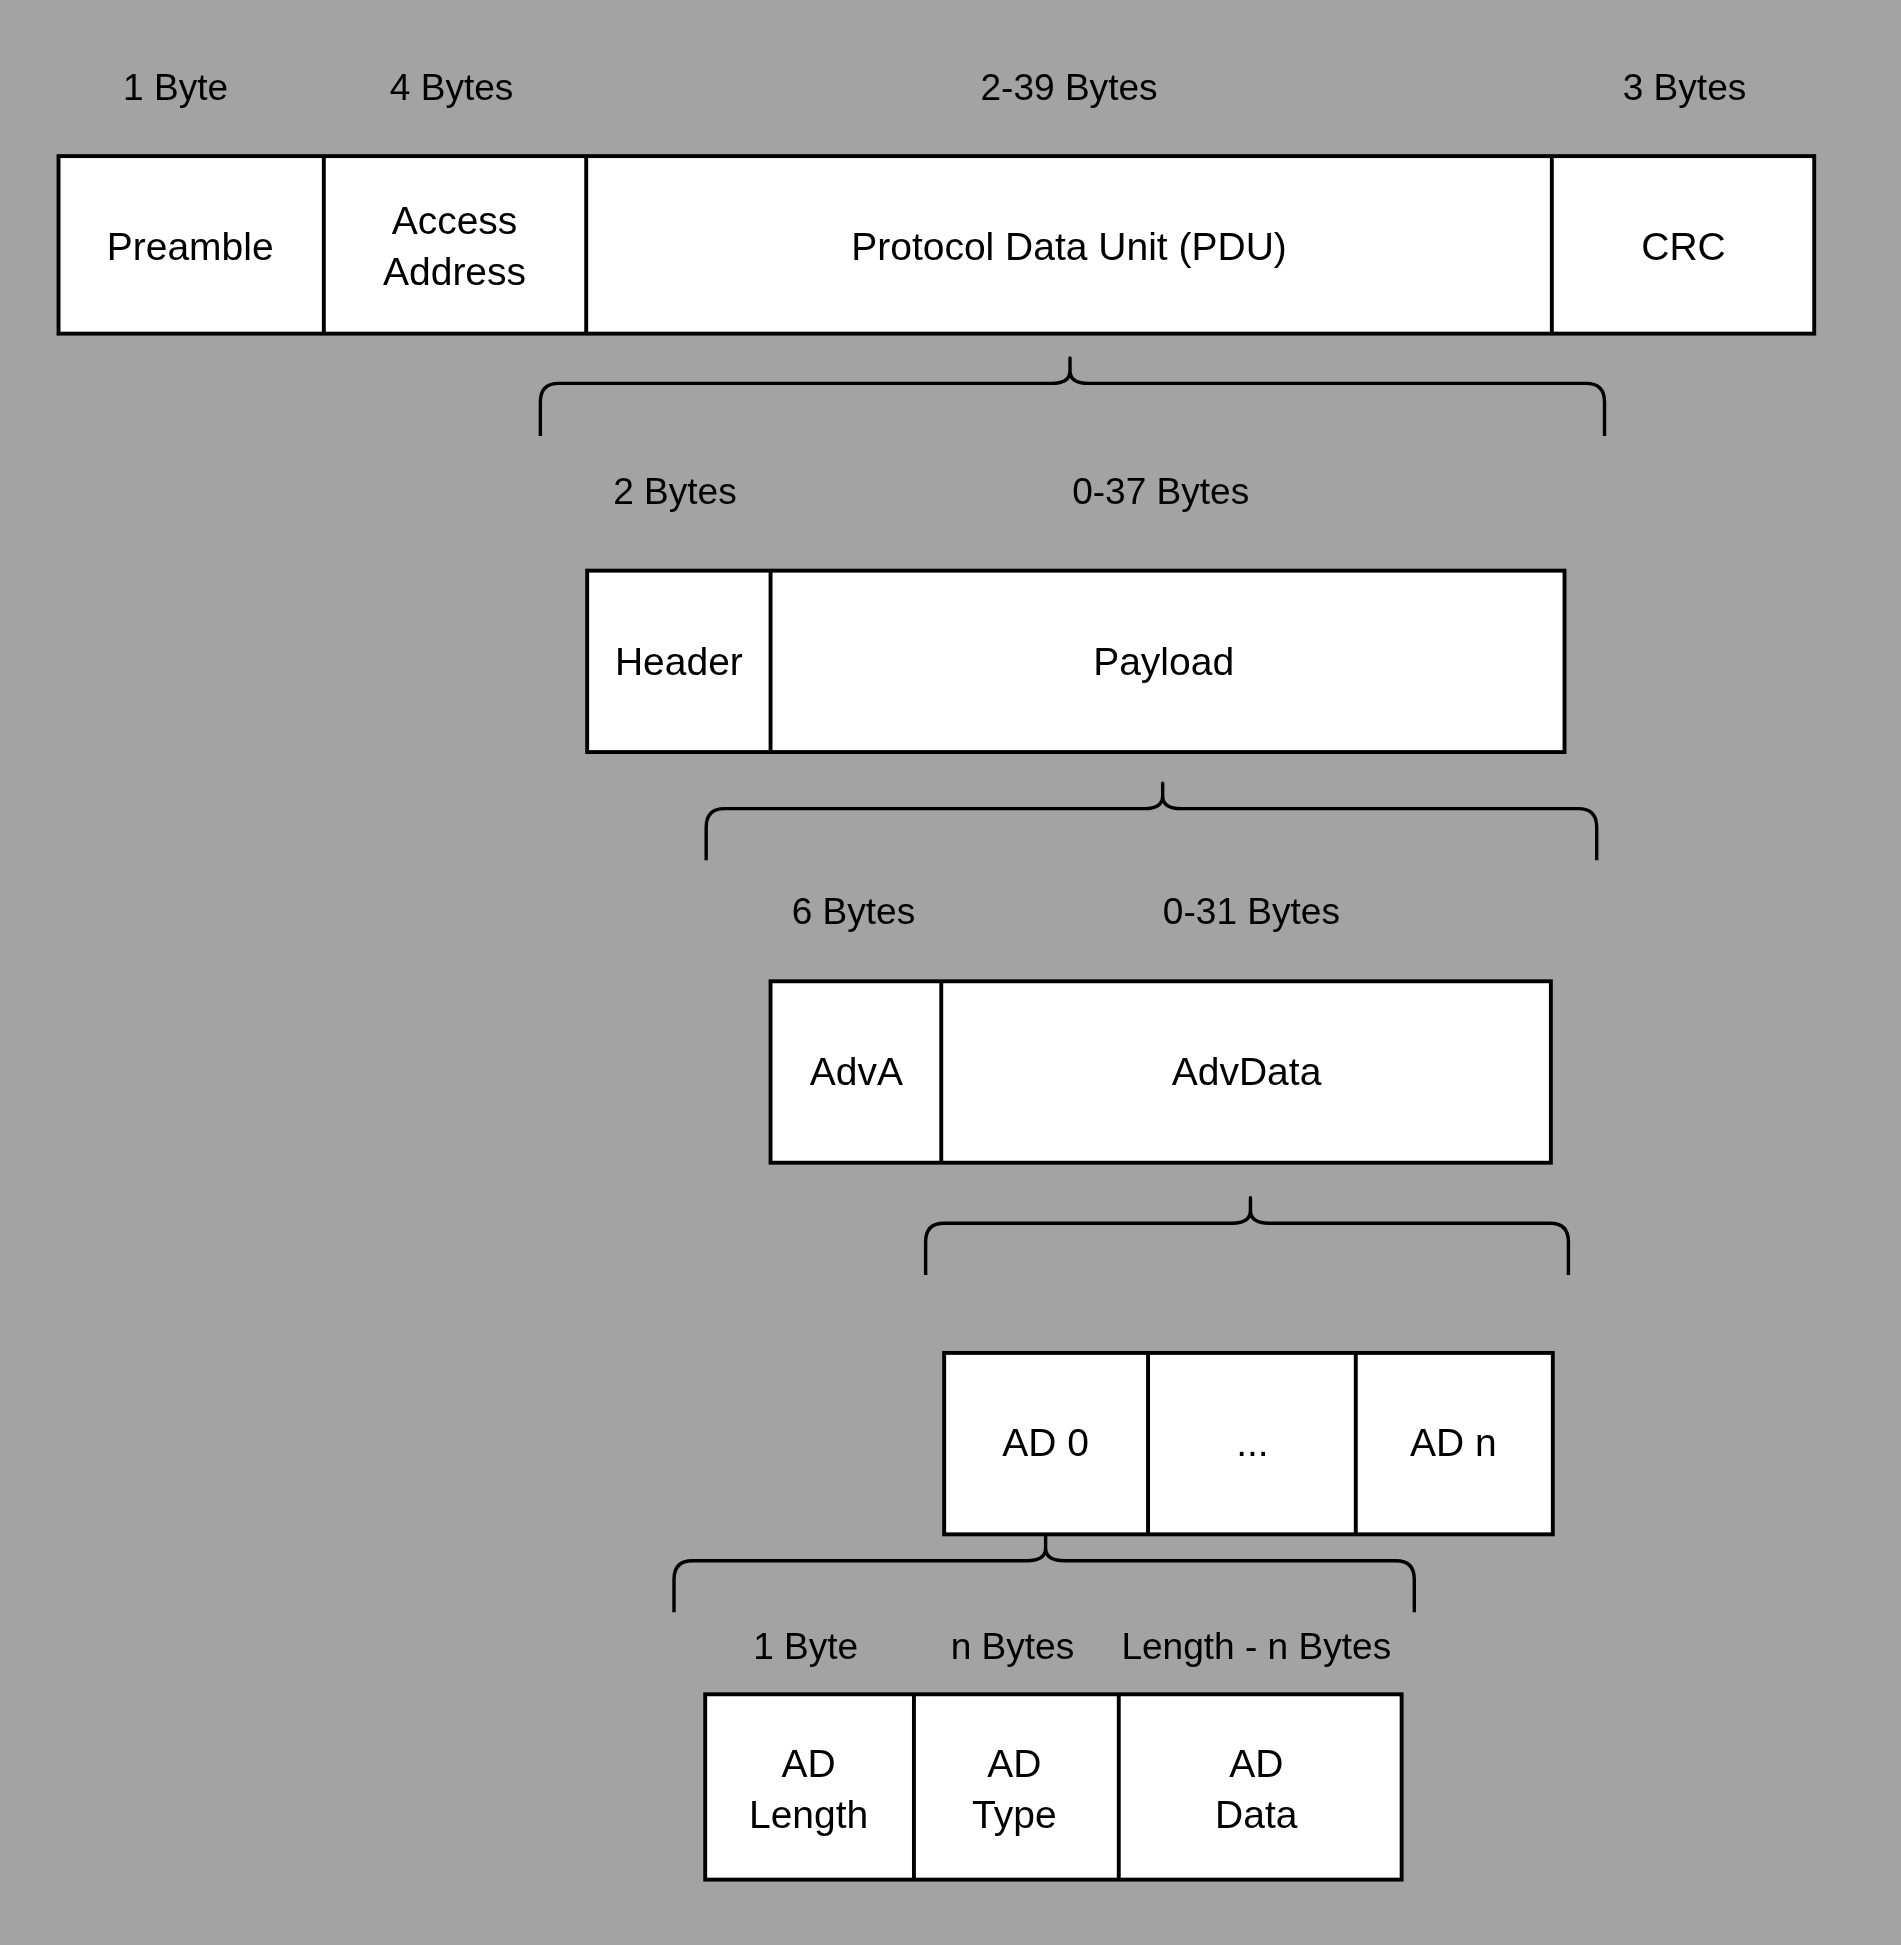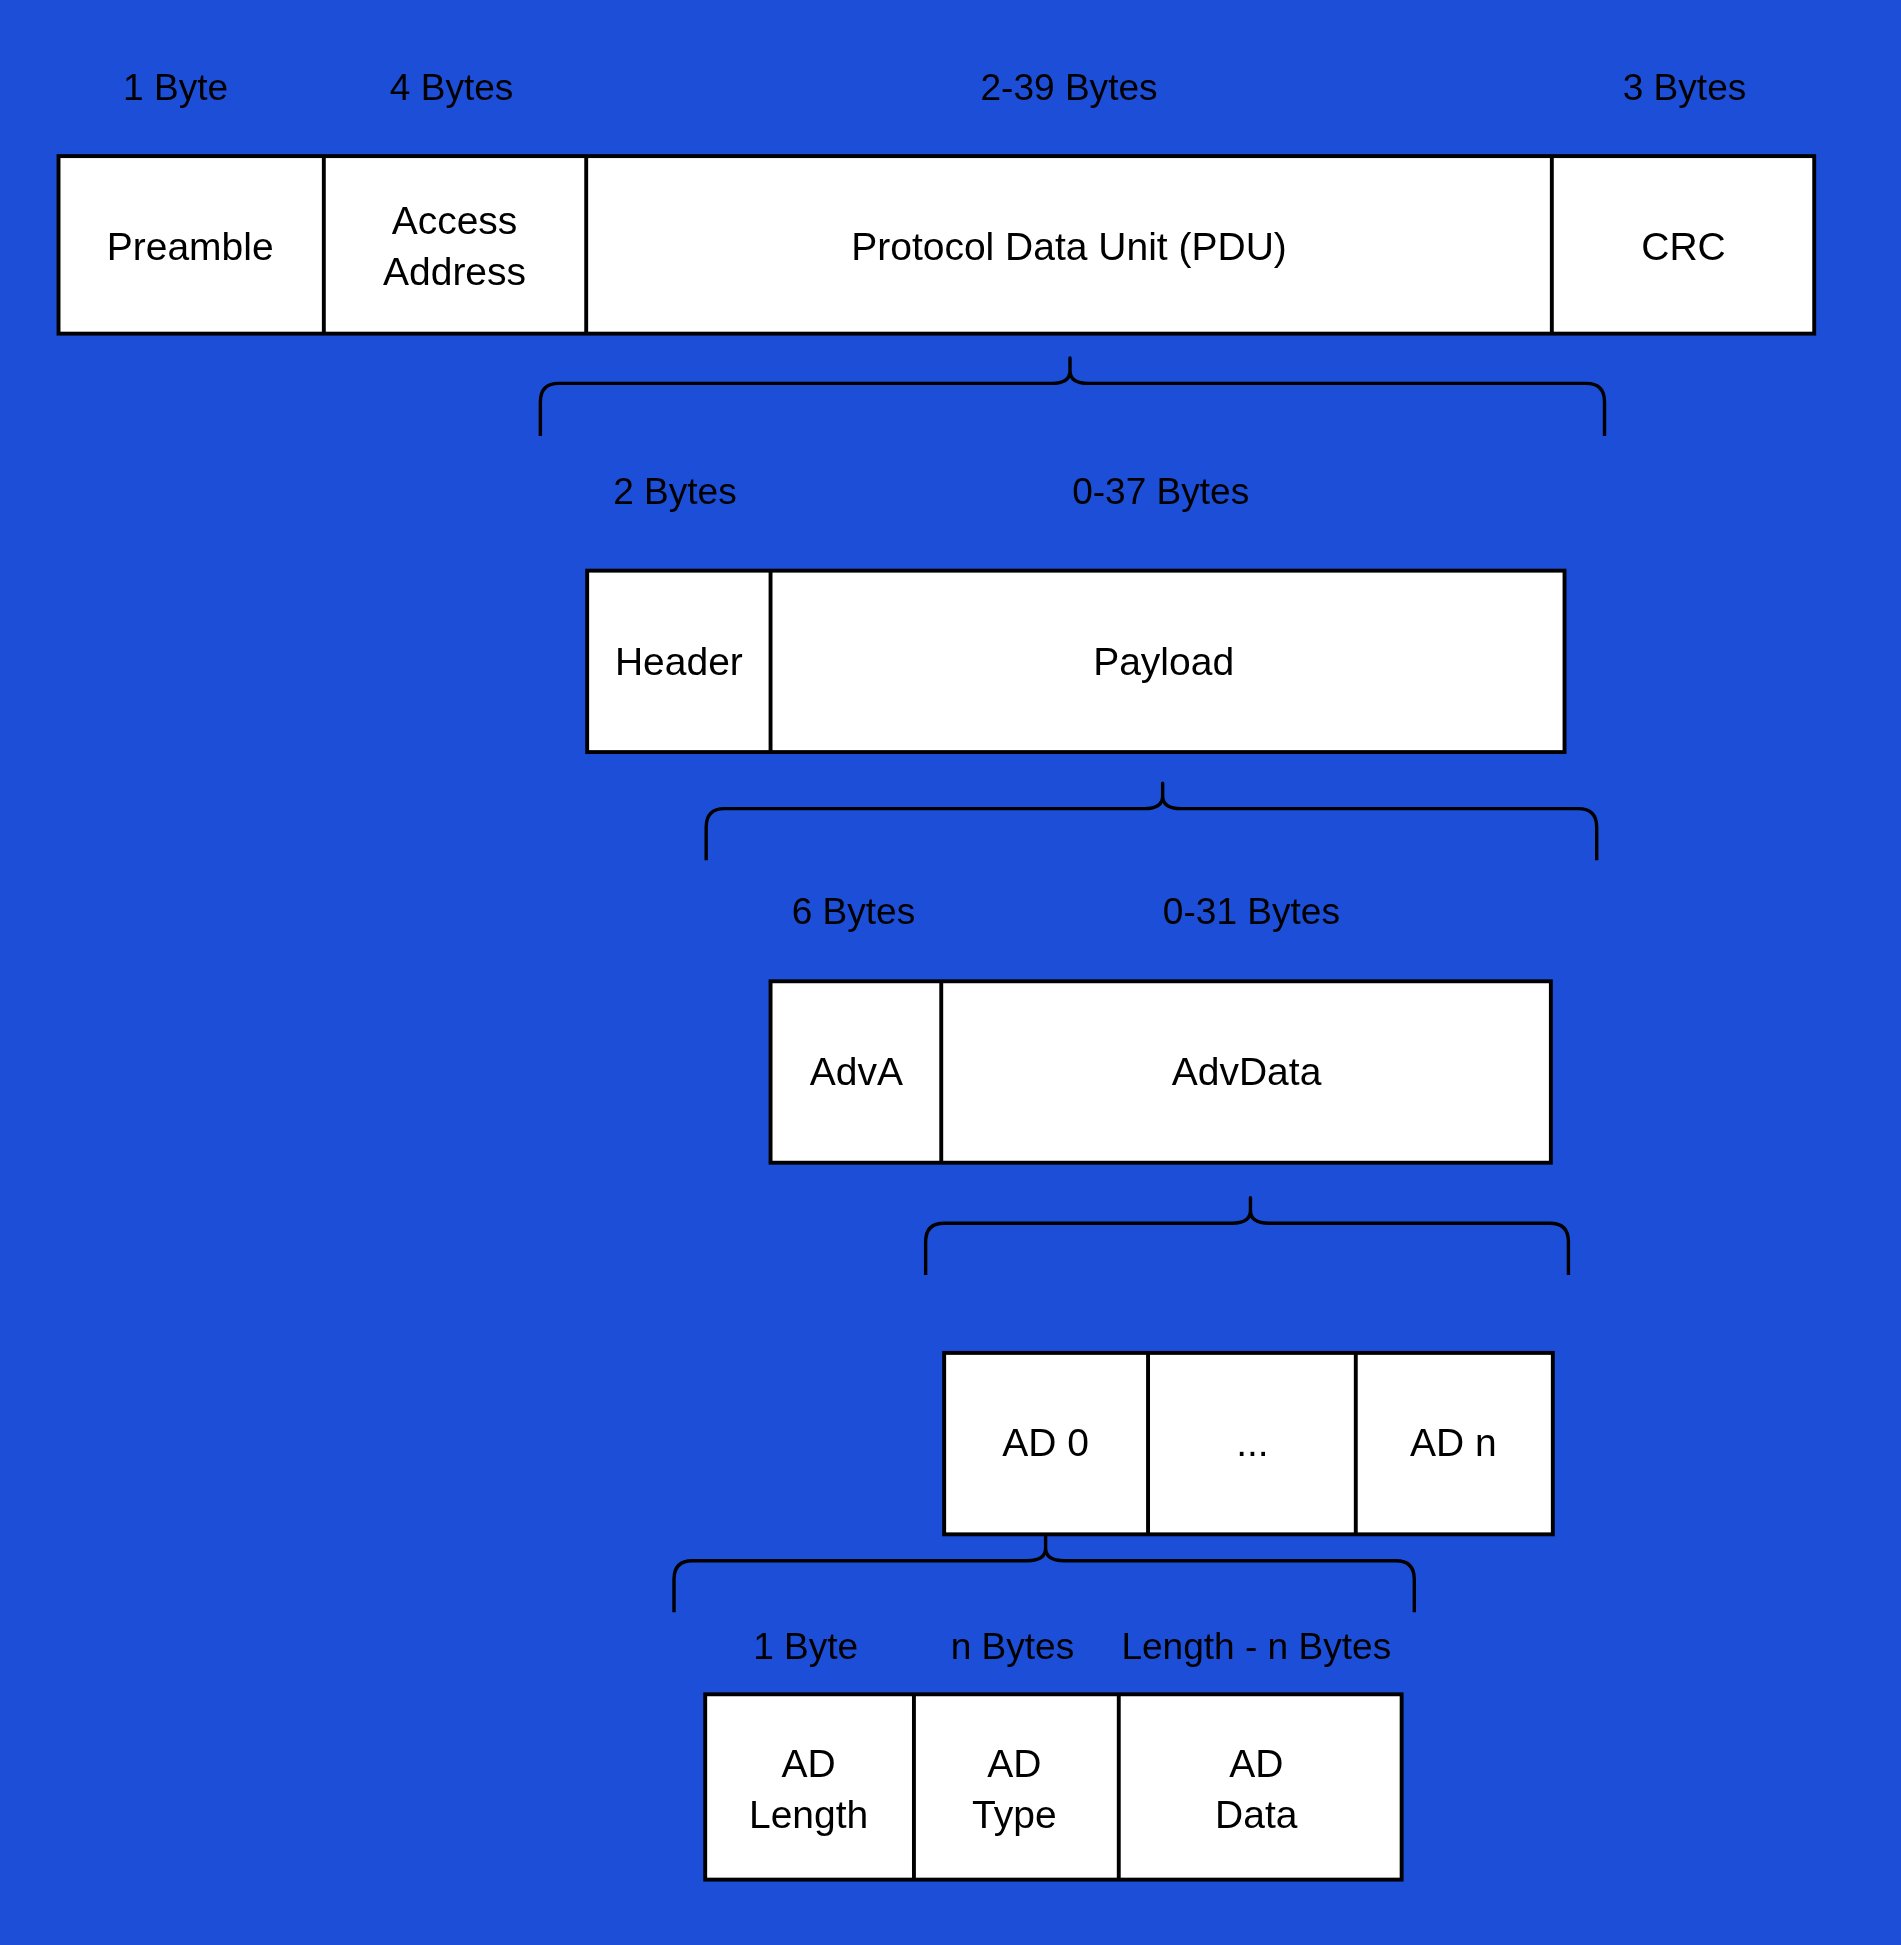--- a/index.html
+++ b/index.html
@@ -10,21 +10,21 @@
   body {
     width: 1902px;
     height: 1946px;
     font-family: "Liberation Sans", sans-serif;
     overflow: hidden;
   }
   #diagram-root {
     position: relative;
     width: 1902px;
     height: 1946px;
-    background: #1d4ed8;
+    background: #a3a3a3;
   }
   svg.diagram {
     display: block;
     width: 1902px;
     height: 1946px;
   }
   .field-box {
     fill: #ffffff;
     stroke: #000000;
     stroke-width: 4;

